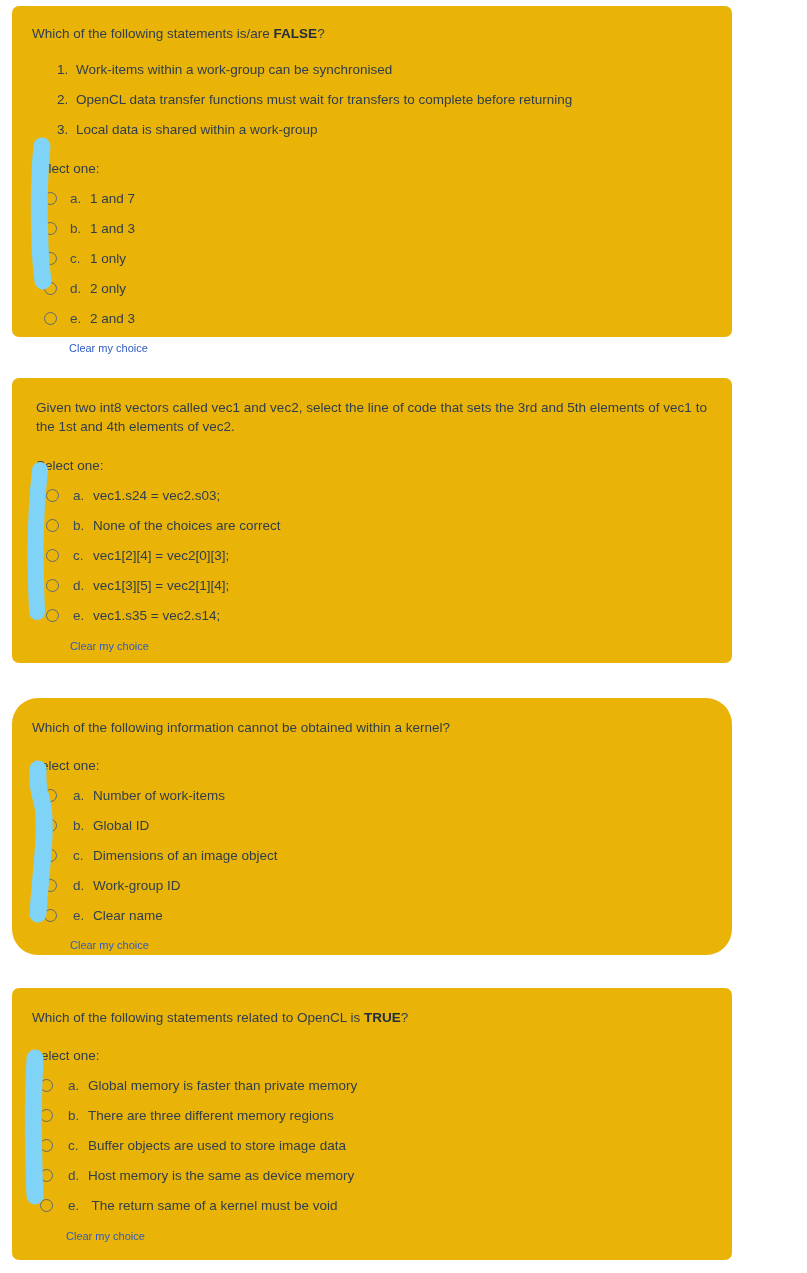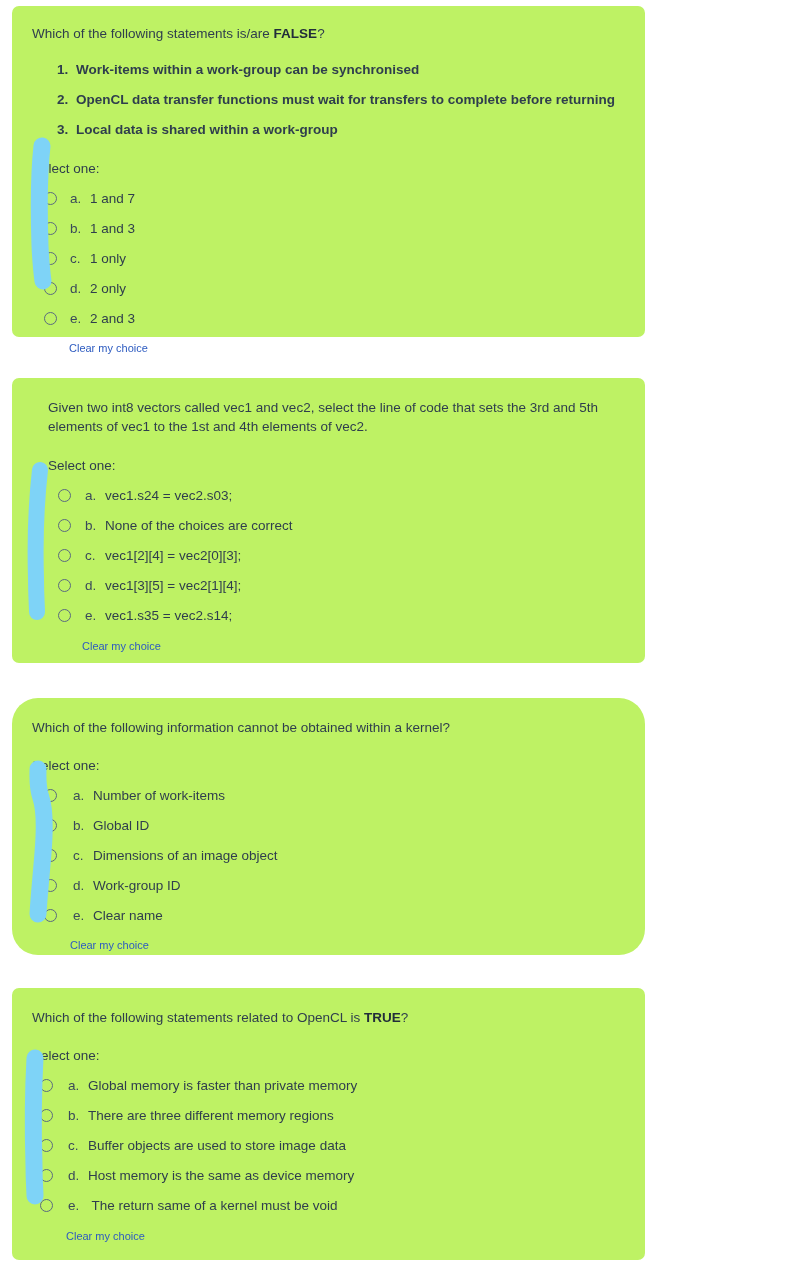--- a/index.html
+++ b/index.html
@@ -21,23 +21,23 @@
     position: relative;
     width: 807px;
     height: 1273px;
     box-sizing: border-box;
   }
 
   
   .qcard {
     position: absolute;
     left: 12px;
-    width: 633px;
+    width: 720px;
     box-sizing: border-box;
-    background: #bef264;
+    background: #eab308;
     border-radius: 7px;
   }
 
   .qtext {
     font-size: 13.5px;
     line-height: 19px;
     color: #2f3e4d;
     margin: 0;
   }
   .qtext b {
@@ -45,21 +45,20 @@
     color: #222e3a;
   }
 
   .stmt-list {
     margin: 12px 0 0 0;
     padding: 0 0 0 40px;
     list-style: decimal;
     font-size: 13.5px;
     line-height: 30px;
     color: #2f3e4d;
-    font-weight: bold;
   }
   .stmt-list li { padding-left: 4px; }
 
   .select-one {
     margin: 0;
     font-size: 13.5px;
     color: #2f3e4d;
   }
 
   
@@ -162,21 +161,21 @@
     
     <div class="marker" style="left:16px; top:130px; width:30px; height:155px;">
       <svg width="30" height="155" viewBox="0 0 30 155">
         <path d="M14 10 C 10 45, 11 80, 12 110 C 13 130, 14 138, 15 145" stroke="#7ed3f7" stroke-width="17" stroke-linecap="round" fill="none"></path>
       </svg>
     </div>
 
     <a class="clear-link" style="margin-left:37px; margin-top:9px;">Clear my choice</a>
   </div>
 
-  <div class="qcard" style="top:378px; height:285px; padding:20px 22px 0 36px;">
+  <div class="qcard" style="top:378px; height:285px; padding:20px 22px 0 24px;">
 
     <p class="qtext" style="max-width:716px;"><span>Given two int8 vectors called vec1 and vec2, select the line of code that sets the 3rd and 5th elements of vec1 to the 1st and 4th elements of vec2.</span><b></b><span></span></p>
 
     <p class="select-one" style="margin:22px 0 0 0;">Select one:</p>
 
     <ul class="options" style="margin-top:7px; padding-left:10px;">
       <li class="option">
         <span class="radio"></span>
         <span class="opt-letter" style="margin-left:14px;">a.</span>
         <span class="opt-text">vec1.s24 = vec2.s03;</span>

